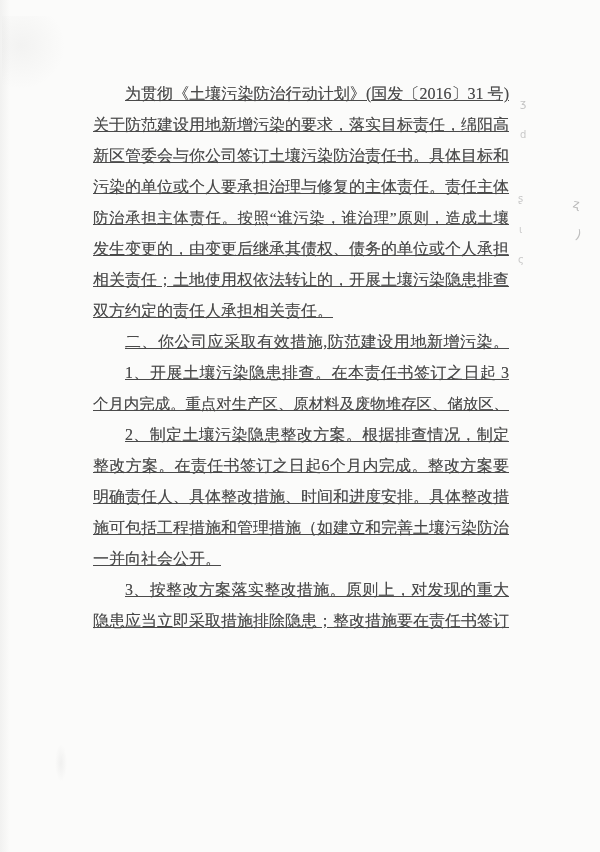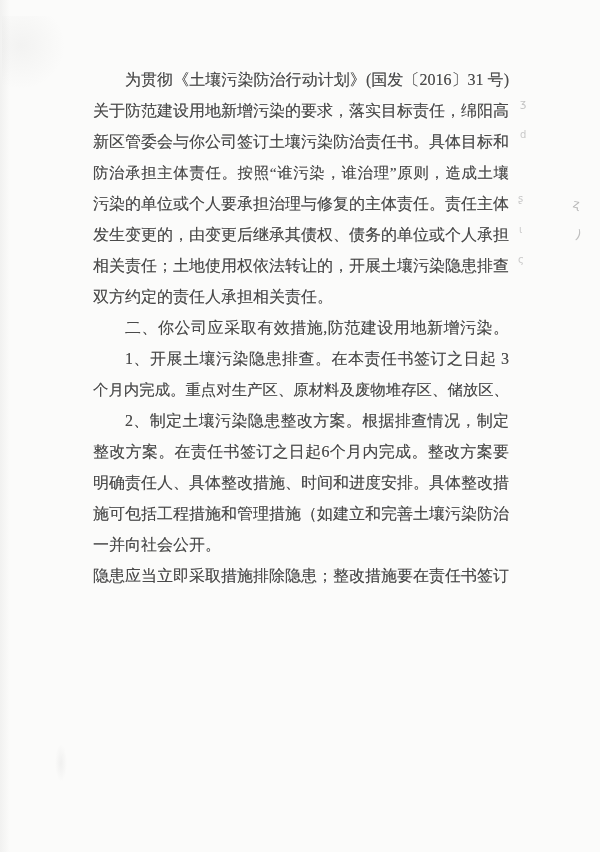--- a/index.html
+++ b/index.html
@@ -24,25 +24,26 @@
   }
   .smudge-bl {
     position: absolute; left: 55px; top: 744px; width: 12px; height: 38px;
     background: radial-gradient(ellipse at 50% 50%, rgba(100,100,100,0.07), rgba(100,100,100,0) 70%);
     pointer-events: none;
   }
   
   .textblock {
     position: absolute;
     left: 93px;
-    top: 64px;
+    top: 78px;
     width: 416px;
     color: #4a4a4a;
     font-size: 16px;
     text-shadow: 0 0 0.6px rgba(80,80,80,0.55);
+    text-decoration: underline;
   }
   .ln {
     height: 31px;
     line-height: 31px;
     white-space: nowrap;
   }
   .j { text-align: justify; text-align-last: justify; }
   .ind { text-indent: 32px; }
   .indp { text-indent: 20px; }
   .tight { font-size: 15.4px; }
@@ -60,33 +61,34 @@
 <div class="page">
 
   <div class="edge-left"></div>
   <div class="smudge-tl"></div>
   <div class="smudge-bl"></div>
 
   <div class="textblock">
     <div class="ln ind j">为贯彻《土壤污染防治行动计划》(国发〔2016〕31 号)</div>
     <div class="ln j">关于防范建设用地新增污染的要求，落实目标责任，绵阳高</div>
     <div class="ln j">新区管委会与你公司签订土壤污染防治责任书。具体目标和</div>
+    <div class="ln j">污染的单位或个人要承担治理与修复的主体责任。责任主体</div>
     <div class="ln j tight">防治承担主体责任。按照“谁污染，谁治理”原则，造成土壤</div>
-    <div class="ln j">污染的单位或个人要承担治理与修复的主体责任。责任主体</div>
     <div class="ln j">发生变更的，由变更后继承其债权、债务的单位或个人承担</div>
     <div class="ln j">相关责任；土地使用权依法转让的，开展土壤污染隐患排查</div>
     <div class="ln">双方约定的责任人承担相关责任。</div>
     <div class="ln ind j">二、你公司应采取有效措施,防范建设用地新增污染。</div>
     <div class="ln ind j">1、开展土壤污染隐患排查。在本责任书签订之日起 3</div>
     <div class="ln j tight">个月内完成。重点对生产区、原材料及废物堆存区、储放区、</div>
     <div class="ln ind j">2、制定土壤污染隐患整改方案。根据排查情况，制定</div>
     <div class="ln j">整改方案。在责任书签订之日起6个月内完成。整改方案要</div>
     <div class="ln j">明确责任人、具体整改措施、时间和进度安排。具体整改措</div>
     <div class="ln j">施可包括工程措施和管理措施（如建立和完善土壤污染防治</div>
     <div class="ln">一并向社会公开。</div>
+    <div class="ln ind j">3、按整改方案落实整改措施。原则上，对发现的重大</div>
     <div class="ln j">隐患应当立即采取措施排除隐患；整改措施要在责任书签订</div>
   </div>
 
   <span class="artifact" style="left:520px; top:98px;  font-size:11px; color:#c4c4c4;">ʒ</span>
   <span class="artifact" style="left:520px; top:130px; font-size:10px; color:#c9c9c9;">d</span>
   <span class="artifact" style="left:518px; top:194px; font-size:10px; color:#c6c6c6;">ʂ</span>
   <span class="artifact" style="left:519px; top:225px; font-size:10px; color:#cbcbcb;">ɩ</span>
   <span class="artifact" style="left:518px; top:255px; font-size:10px; color:#c8c8c8;">ς</span>
   <span class="artifact" style="left:573px; top:198px; font-size:12px; color:#b9b9b9; transform:rotate(12deg);">ʐ</span>
   <span class="artifact" style="left:576px; top:228px; font-size:13px; color:#bfbfbf; transform:rotate(18deg);">)</span>

